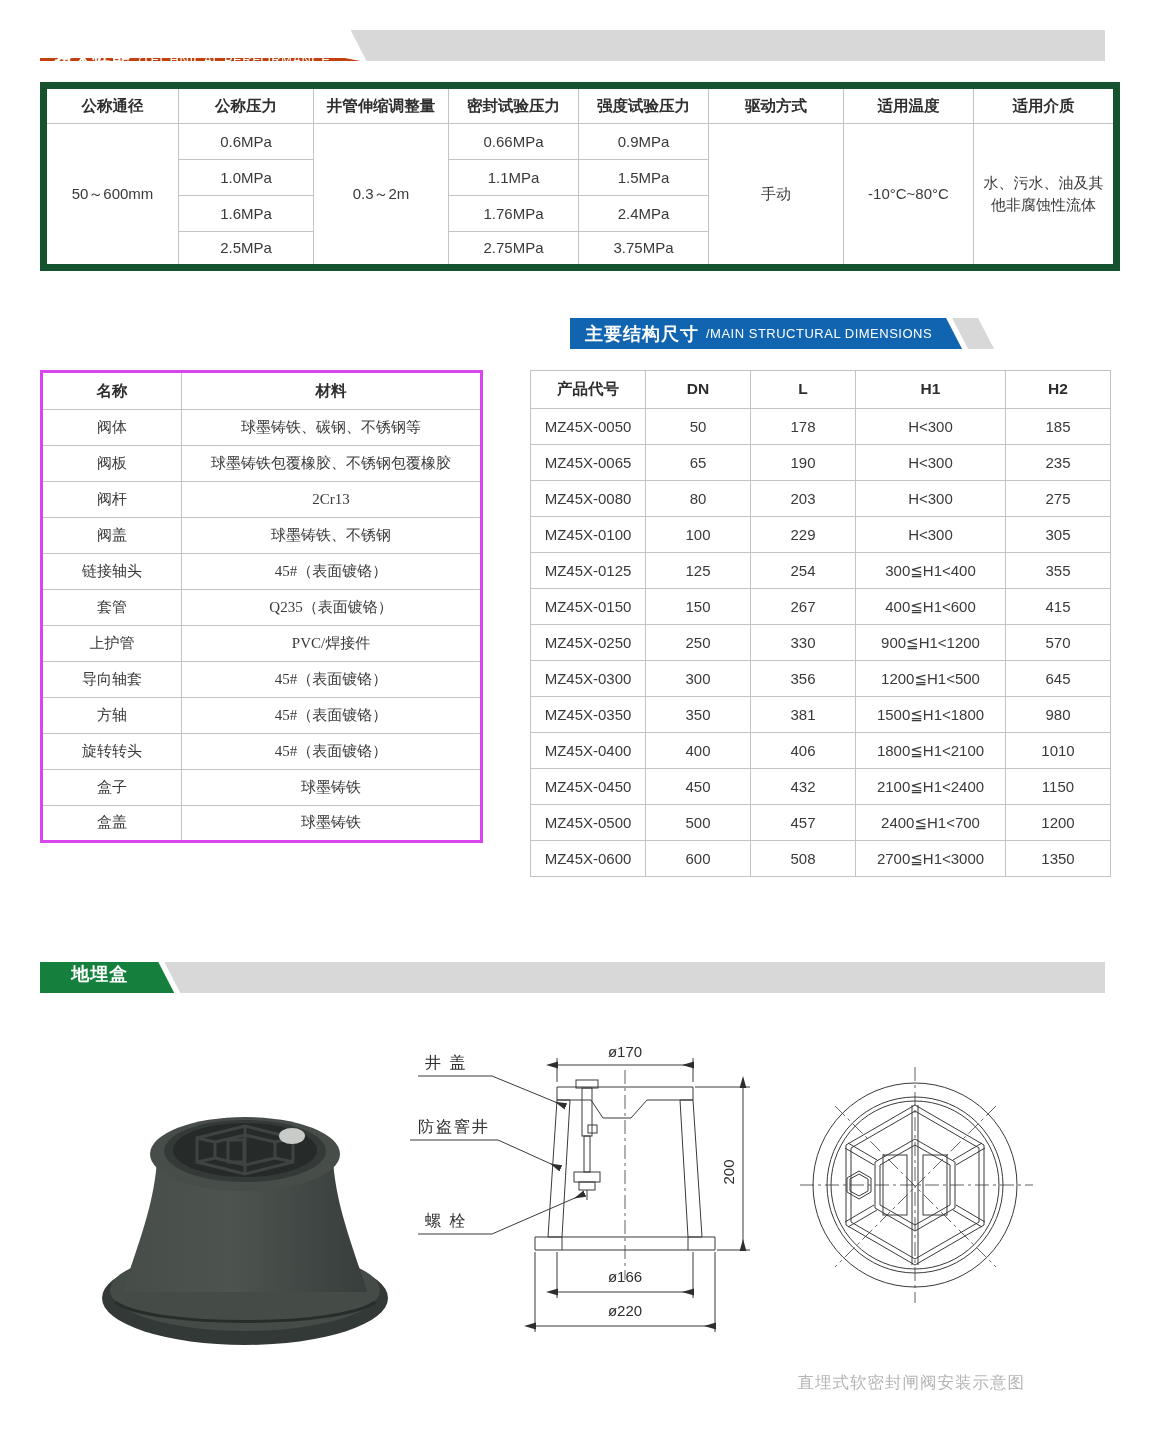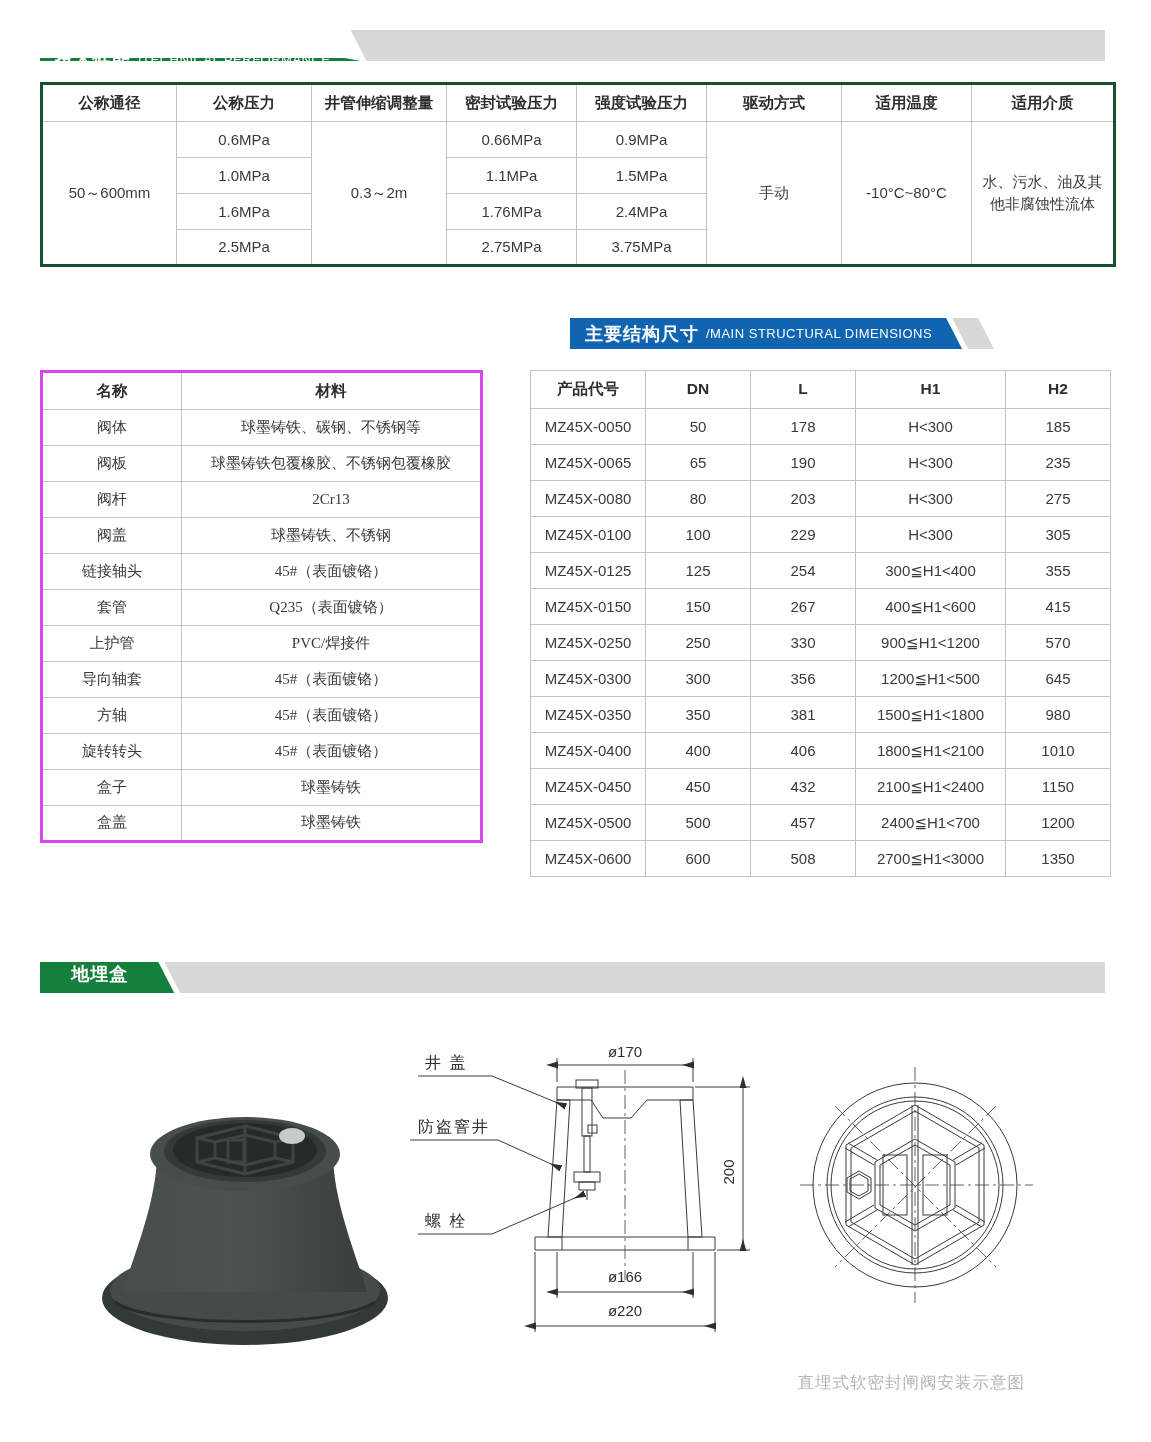--- a/index.html
+++ b/index.html
@@ -18,42 +18,42 @@
   .banner-gray.tail{width:42px;clip-path:polygon(0 0,calc(100% - 16px) 0,100% 100%,16px 100%);}
 
   
   table.data-table{position:absolute;border-collapse:collapse;table-layout:fixed;
                    font-size:15px;color:#3a3a3a;background:#fff;}
   .data-table th,.data-table td{border:1px solid #c3c3c3;text-align:center;
                    padding:4px 5px;line-height:1.45;}
   .data-table th{font-weight:700;font-size:15.5px;color:#2e2e2e;}
   .data-table thead tr{height:38px;}
   .data-table tbody tr{height:36px;}
-  #table-performance{border:3px solid #14532d;}
+  #table-performance{border:7px solid #14532d;}
   #table-materials{border:3px solid #d946ef;font-family:Liberation Serif, serif;}
   #table-dimensions{border:1px solid #9b9b9b;padding-left:28px;}
 
   
   .figure{position:absolute;}
   .caption{position:absolute;left:595px;top:1372px;width:430px;text-align:right;
            font-size:16.5px;color:#b5b5b5;letter-spacing:1px;}
 
   svg text{font-family:"Liberation Sans","DejaVu Sans",sans-serif;}
   .dim-text{font-size:15px;fill:#2e2e2e;}
   .label-text{font-size:16px;fill:#2e2e2e;letter-spacing:2px;}
   .thin{stroke:#3a3a3a;stroke-width:1;fill:none;}
   .cline{stroke:#3a3a3a;stroke-width:.8;fill:none;stroke-dasharray:14 4 3 4;}
 </style>
 </head>
 <body>
 
 <div class="page">
 
   <div class="banner" style="left:40px;top:30px;width:1065px;">
-    <div class="banner-blue" style="background:#15803d;margin-top:28px;">
+    <div class="banner-blue" style="background:#c2410c;margin-top:28px;">
       <span class="banner-zh">技术性能</span>
       <span class="banner-en">/TECHNICAL PERFORMANCE</span>
     </div>
     <div class="banner-gray grow" style="background:#d8d8d8;"></div>
   </div>
 
   <table class="data-table" id="table-performance" style="left:40px;top:82px;width:1073px;">
     <colgroup>
       <col style="width:135px">
         <col style="width:135px">

